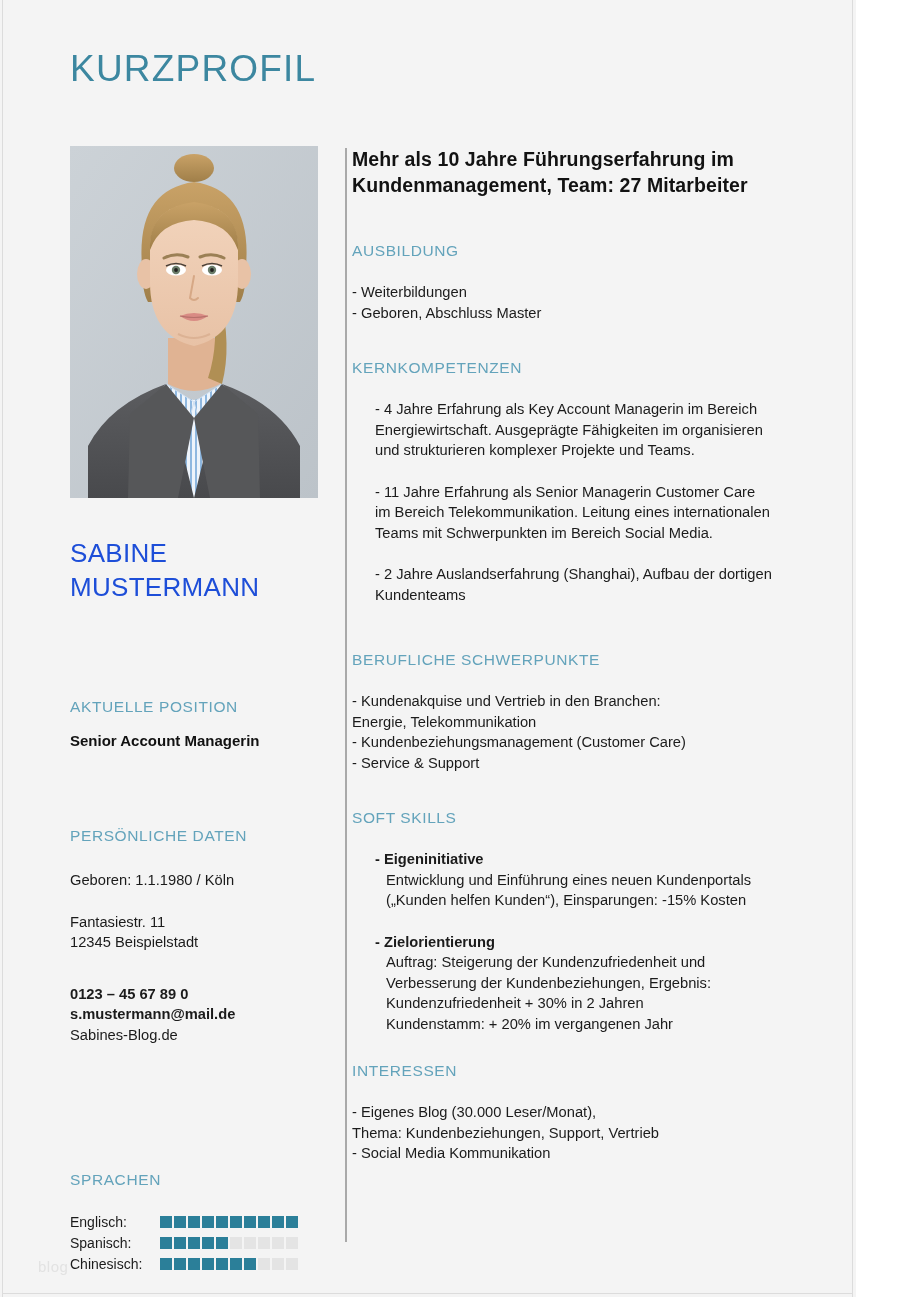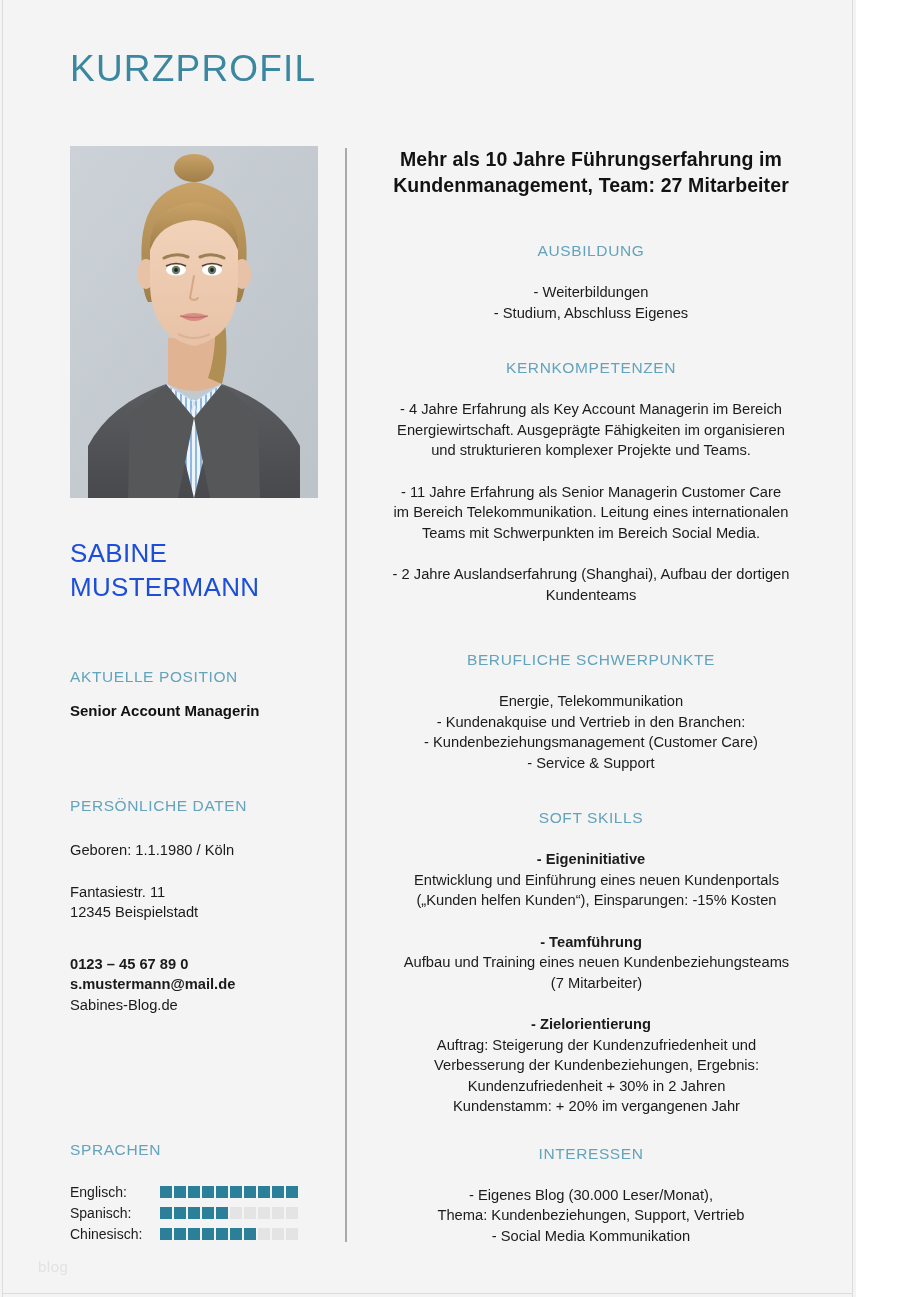--- a/index.html
+++ b/index.html
@@ -61,21 +61,20 @@
     position: absolute;
     left: 70px;
     top: 146px;
     width: 250px;
   }
   .col-right {
     position: absolute;
     left: 352px;
     top: 146px;
     width: 478px;
-    text-align: center;
   }
   .divider {
     position: absolute;
     left: 345px;
     top: 148px;
     width: 2px;
     height: 1094px;
     background: #a9a9a9;
   }
 
@@ -104,21 +103,21 @@
     color: #63a3bb;
     font-weight: 400;
   }
   .body-text {
     font-size: 14.7px;
     line-height: 20.5px;
     color: #1b1b1b;
   }
   .bold { font-weight: bold; }
 
-  .pos-head { margin-top: 64px; }
+  .pos-head { margin-top: 94px; }
   .pos-value { margin-top: 16px; font-weight: bold; font-size: 15px; color: #111; }
 
   .pd-head { margin-top: 78px; }
   .pd-born { margin-top: 25px; }
   .pd-addr { margin-top: 21px; }
   .pd-contact { margin-top: 31px; }
 
   .lang-head { margin-top: 126px; }
   .lang-table {
     margin-top: 25px;
@@ -147,21 +146,21 @@
   
   .headline {
     font-size: 19.5px;
     line-height: 26px;
     font-weight: bold;
     color: #121212;
     letter-spacing: 0.1px;
   }
   .gap-head { margin-top: 36px; }
   .gap-body { margin-top: 22px; }
-  .para { margin-top: 21px; }
+  .para { margin-top: 21px; margin-left: 23px; }
   .para:first-child { margin-top: 0; }
 
   
   .watermark {
     position: absolute;
     left: 38px;
     bottom: 22px;
     font-size: 15px;
     color: #e2e2e2;
     letter-spacing: 0.5px;
@@ -293,21 +292,21 @@
   <div class="col-right">
 
     <div class="headline">
       <div>Mehr als 10 Jahre Führungserfahrung im</div>
       <div>Kundenmanagement, Team: 27 Mitarbeiter</div>
     </div>
 
     <div class="sec-head" style="margin-top:44px">AUSBILDUNG</div>
     <div class="body-text gap-body">
       <div>- Weiterbildungen</div>
-      <div>- Studium, Abschluss Eigenes</div>
+      <div>- Geboren, Abschluss Master</div>
     </div>
 
     <div class="sec-head gap-head">KERNKOMPETENZEN</div>
     <div class="body-text gap-body">
       <div class="para">
         <div>- 4 Jahre Erfahrung als Key Account Managerin im Bereich</div>
         <div>  Energiewirtschaft. Ausgeprägte Fähigkeiten im organisieren</div>
         <div>  und strukturieren komplexer Projekte und Teams.</div>
       </div>
       <div class="para">
@@ -316,37 +315,32 @@
         <div>  Teams mit Schwerpunkten im Bereich Social Media.</div>
       </div>
       <div class="para">
         <div>- 2 Jahre Auslandserfahrung (Shanghai), Aufbau der dortigen</div>
         <div>  Kundenteams</div>
       </div>
     </div>
 
     <div class="sec-head" style="margin-top:46px">BERUFLICHE SCHWERPUNKTE</div>
     <div class="body-text gap-body">
+      <div>- Kundenakquise und Vertrieb in den Branchen:</div>
       <div>  Energie, Telekommunikation</div>
-      <div>- Kundenakquise und Vertrieb in den Branchen:</div>
       <div>- Kundenbeziehungsmanagement (Customer Care)</div>
       <div>- Service &amp; Support</div>
     </div>
 
     <div class="sec-head gap-head">SOFT SKILLS</div>
     <div class="body-text gap-body">
       <div class="para">
         <div class="bold">- Eigeninitiative</div>
         <div style="padding-left:11px">Entwicklung und Einführung eines neuen Kundenportals</div>
         <div style="padding-left:11px">(„Kunden helfen Kunden“), Einsparungen: -15% Kosten</div>
-      </div>
-      <div class="para">
-        <div class="bold">- Teamführung</div>
-        <div style="padding-left:11px">Aufbau und Training eines neuen Kundenbeziehungsteams</div>
-        <div style="padding-left:11px">(7 Mitarbeiter)</div>
       </div>
       <div class="para">
         <div class="bold">- Zielorientierung</div>
         <div style="padding-left:11px">Auftrag: Steigerung der Kundenzufriedenheit und</div>
         <div style="padding-left:11px">Verbesserung der Kundenbeziehungen, Ergebnis:</div>
         <div style="padding-left:11px">Kundenzufriedenheit + 30% in 2 Jahren</div>
         <div style="padding-left:11px">Kundenstamm: + 20% im vergangenen Jahr</div>
       </div>
     </div>
 

